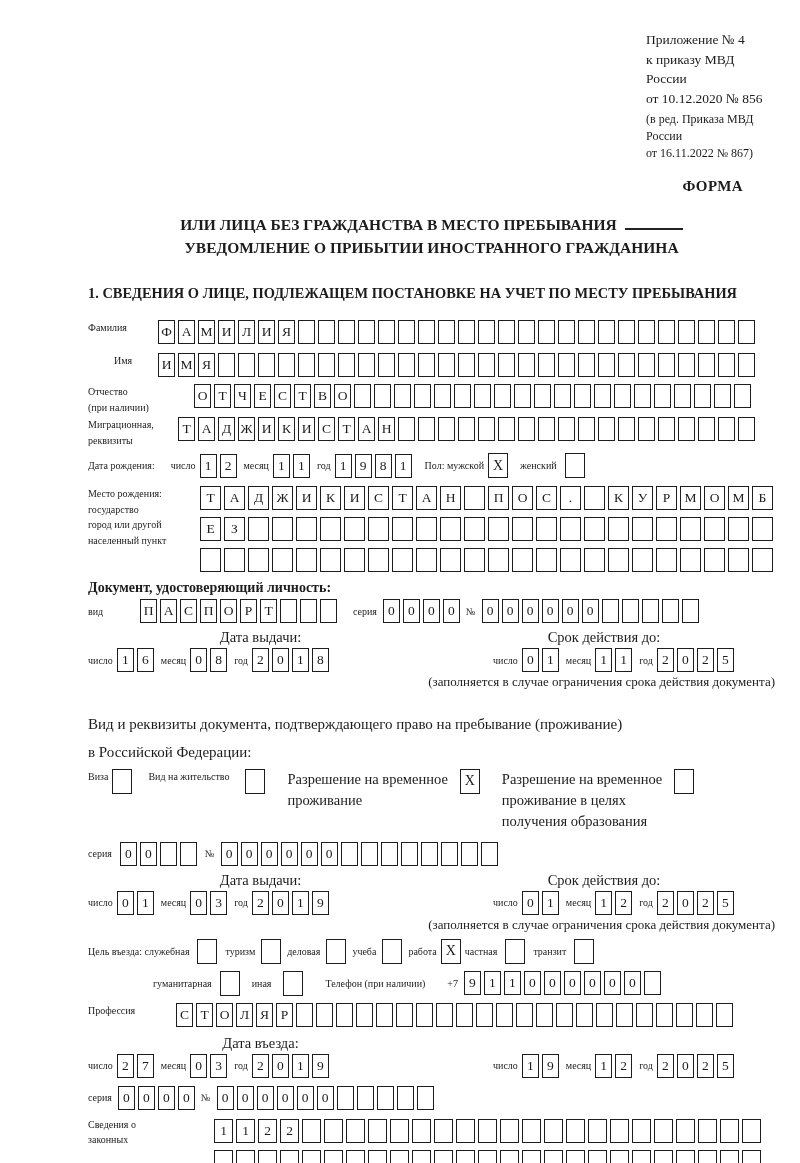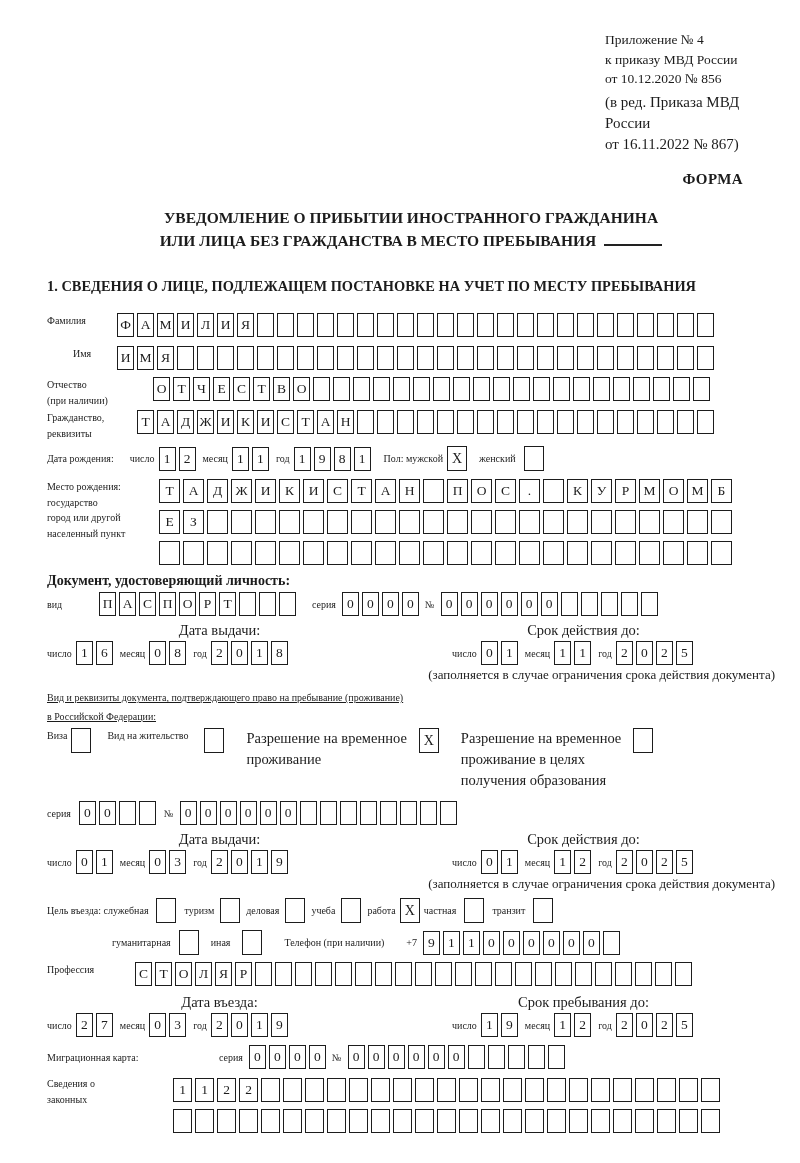--- a/index.html
+++ b/index.html
@@ -1,22 +1,22 @@
 <!DOCTYPE html>
 <html><head>
 <meta charset="utf-8">
 <style>
   html,body{margin:0;padding:0;background:#fff;}
   body{width:800px;height:1163px;overflow:hidden;color:#1c1c1c;
        font-family:"Liberation Serif","DejaVu Serif",serif;}
-  .page{box-sizing:border-box;width:800px;height:1163px;padding:30px 25px 8px 47px;}
+  .page{box-sizing:border-box;width:800px;height:1163px;padding:30px 25px 8px 88px;}
 
   
   .annex{margin-left:558px;font-size:13.5px;line-height:1.45;}
-  .annex .note{font-size:15px;margin-top:3px;line-height:1.4;}
+  .annex .note{font-size:12px;margin-top:3px;line-height:1.4;}
   .forma{font-weight:bold;font-size:15px;text-align:right;margin:16px 32px 0 0;letter-spacing:.4px;}
 
   
   .title{text-align:center;font-weight:bold;font-size:15.5px;line-height:1.5;margin-top:18px;}
   .title .uline{display:inline-block;width:58px;border-bottom:2px solid #222;height:14px;margin-left:8px;}
   .sec-heading{font-weight:bold;font-size:14.4px;margin-top:26px;white-space:nowrap;}
 
   
   .row{display:flex;align-items:flex-start;margin-top:5px;font-size:14.5px;}
   .lbl{font-size:10px;line-height:1.5;flex:none;}
@@ -40,43 +40,43 @@
   .dategroup{display:flex;align-items:center;flex:none;}
   .dategroup .lbl{margin-right:4px;}
   .dategroup .cells{margin-right:7px;}
 
   .half1{width:345px;flex:none;display:flex;align-items:center;}
   .half1.center{display:block;text-align:center;}
   .half2{flex:1;display:flex;align-items:center;}
   .half2.center{display:block;text-align:center;}
   .caption{font-size:13px;text-align:right;margin-top:2px;}
   .docheading{text-align:left;font-weight:bold;font-size:14px;margin-top:8px;}
-  .para{font-size:10px;line-height:1.85;margin-top:6px;text-decoration:underline;}
+  .para{font-size:15px;line-height:1.85;margin-top:21px;}
   .multiline{text-align:left;font-size:14.5px;line-height:1.45;flex:none;}
 </style>
 </head>
 <body>
 
 <div class="page">
 
   <div class="annex">
     <div>Приложение № 4</div>
     <div>к приказу МВД России</div>
     <div>от 10.12.2020 № 856</div>
     <div class="note">
       <div>(в ред. Приказа МВД России</div>
       <div>от 16.11.2022 № 867)</div>
     </div>
   </div>
 
   <div class="forma">ФОРМА</div>
 
   <div class="title">
+    <div><span>ИЛИ ЛИЦА БЕЗ ГРАЖДАНСТВА В МЕСТО ПРЕБЫВАНИЯ</span><span class="uline"></span></div>
     <div>УВЕДОМЛЕНИЕ О ПРИБЫТИИ ИНОСТРАННОГО ГРАЖДАНИНА</div>
-    <div><span>ИЛИ ЛИЦА БЕЗ ГРАЖДАНСТВА В МЕСТО ПРЕБЫВАНИЯ</span><span class="uline"></span></div>
   </div>
 
   <div class="sec-heading">1. СВЕДЕНИЯ О ЛИЦЕ, ПОДЛЕЖАЩЕМ ПОСТАНОВКЕ НА УЧЕТ ПО МЕСТУ ПРЕБЫВАНИЯ</div>
 
   <div class="row" style="margin-top:18px;">
     <span class="lbl" style="width:70px;">Фамилия</span>
     <span class="cells">
         <span class="cell">Ф</span>
         <span class="cell">А</span>
         <span class="cell">М</span>
@@ -178,21 +178,21 @@
         <span class="cell"></span>
         <span class="cell"></span>
         <span class="cell"></span>
         <span class="cell"></span>
         <span class="cell"></span>
       </span>
   </div>
 
   <div class="row" style="margin-top:2px;">
     <span class="lbl lbl2" style="width:90px;">
-      <span>Гражданство,</span><br>
+      <span>Миграционная,</span><br>
       <span>реквизиты</span>
     </span>
     <span class="cells">
         <span class="cell">Т</span>
         <span class="cell">А</span>
         <span class="cell">Д</span>
         <span class="cell">Ж</span>
         <span class="cell">И</span>
         <span class="cell">К</span>
         <span class="cell">И</span>
@@ -632,21 +632,20 @@
         <span class="cell"></span>
         <span class="cell"></span>
         <span class="cell"></span>
         <span class="cell"></span>
         <span class="cell"></span>
       </span>
   </div>
 
   <div class="row" style="margin-top:8px;">
     <div class="half1 center">Дата въезда:</div>
-    <div class="half2 center">Срок пребывания до:</div>
   </div>
   <div class="row" style="margin-top:2px;">
     <div class="half1">
       <span class="dategroup">
         <span class="lbl">число</span>
         <span class="cells">
             <span class="cell">2</span>
             <span class="cell">7</span>
           </span>
         <span class="lbl">месяц</span>
@@ -680,21 +679,20 @@
             <span class="cell">2</span>
             <span class="cell">0</span>
             <span class="cell">2</span>
             <span class="cell">5</span>
           </span>
       </span>
     </div>
   </div>
 
   <div class="row" style="margin-top:8px;align-items:center;">
-    <span class="lbl" style="width:172px;">Миграционная карта:</span>
     <span class="lbl">серия</span>
     <span class="gap6"></span>
     <span class="cells">
         <span class="cell">0</span>
         <span class="cell">0</span>
         <span class="cell">0</span>
         <span class="cell">0</span>
       </span>
     <span class="gap6"></span>
     <span class="lbl">№</span>

